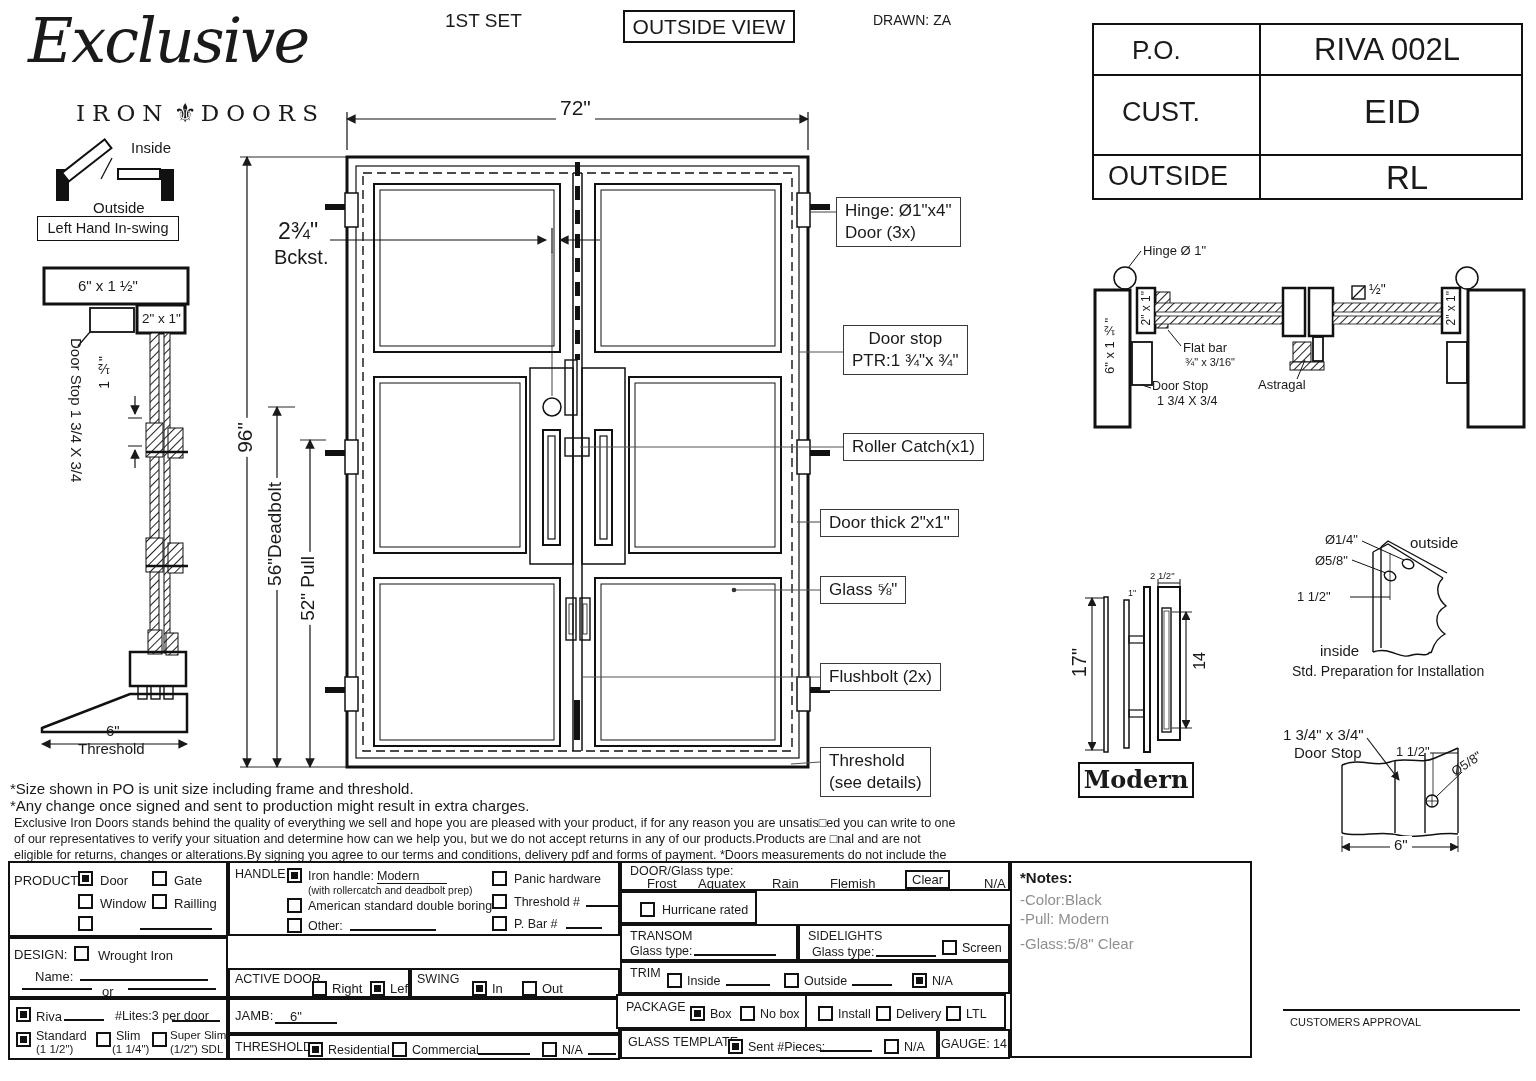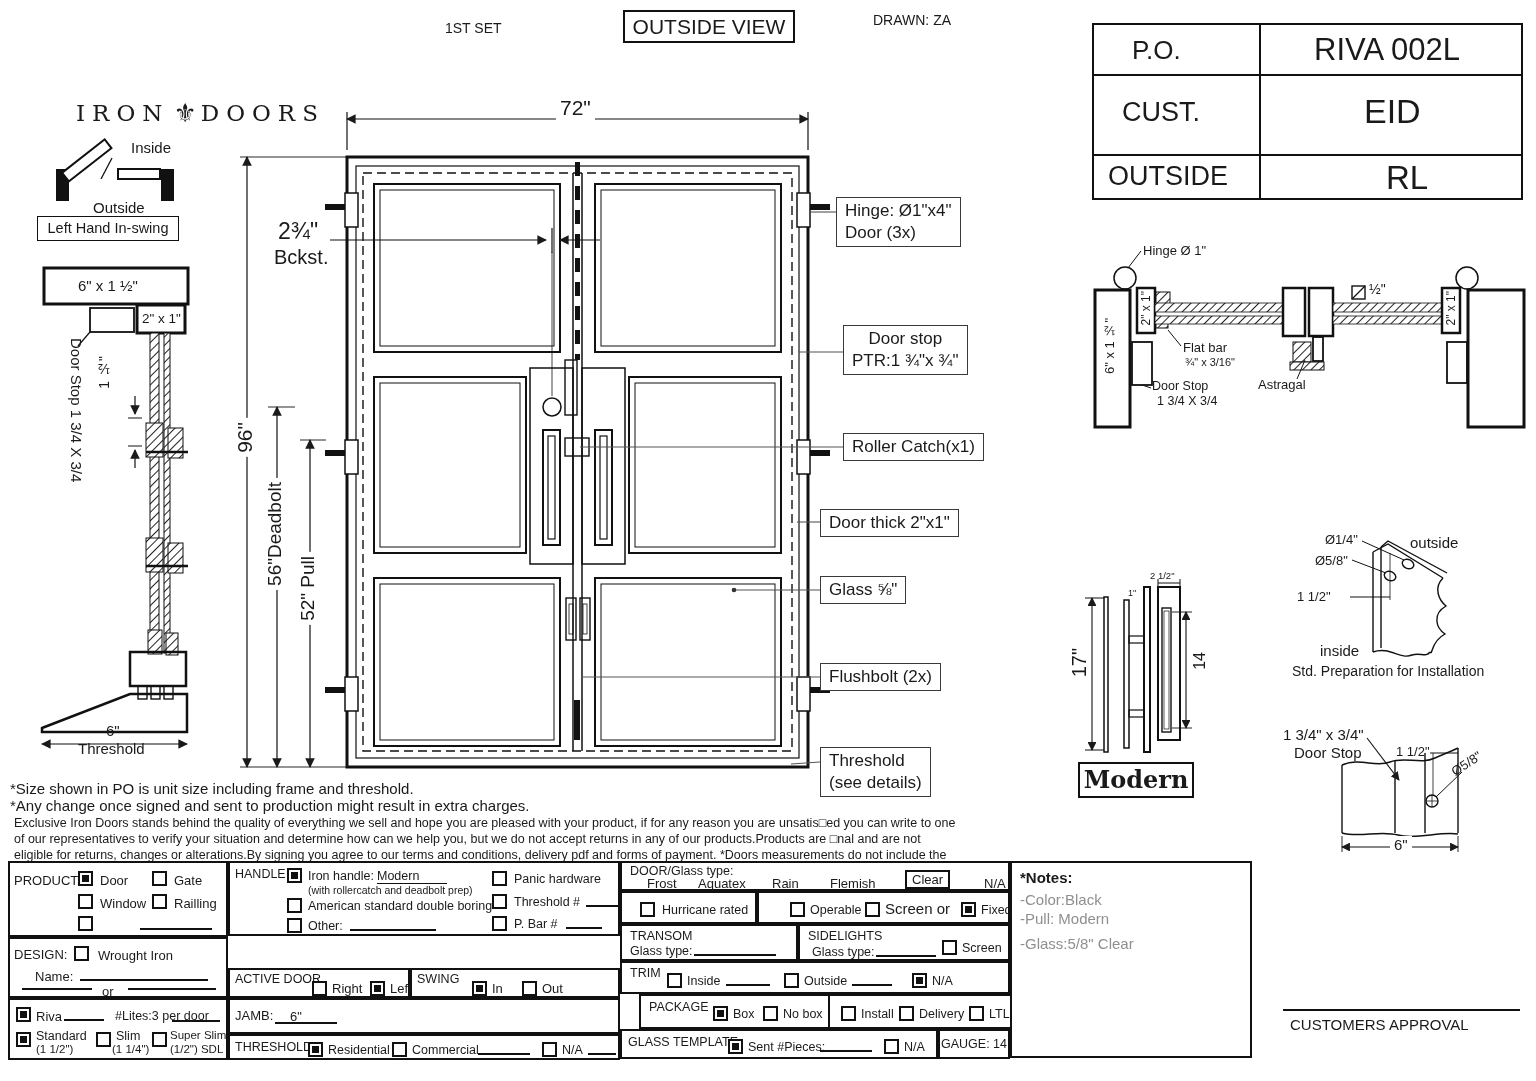--- a/index.html
+++ b/index.html
@@ -232,26 +232,27 @@
     <line x1="1426" y1="801" x2="1438" y2="801" stroke-width="0.8"></line>
     <line x1="1432" y1="795" x2="1432" y2="807" stroke-width="0.8"></line>
     <line x1="1436" y1="797" x2="1462" y2="772" stroke-width="1"></line>
     <line x1="1367" y1="738" x2="1399" y2="780" stroke-width="1.1" marker-end="url(#ar)"></line>
     <line x1="1342" y1="836" x2="1342" y2="852" stroke-width="0.9"></line>
     <line x1="1458" y1="836" x2="1458" y2="852" stroke-width="0.9"></line>
     <line x1="1342" y1="847" x2="1458" y2="847" stroke-width="1.1" marker-start="url(#ar)" marker-end="url(#ar)"></line>
   </g>
 </svg>
 
+<div class="l serif" style="left:28px;top:4px;font-size:62px;font-style:italic;letter-spacing:-2px">Exclusive</div>
 <div class="l serif" style="left:76px;top:98px;font-size:23px;letter-spacing:7px;display:flex;align-items:center;gap:4px">
   <span>IRON</span>
   <span style="font-family:'DejaVu Sans',sans-serif;font-size:26px;letter-spacing:0">⚜</span>
   <span>DOORS</span>
 </div>
-<div class="l" style="left:445px;top:20px;font-size:14px">1ST SET</div>
+<div class="l" style="left:445px;top:10px;font-size:19px">1ST SET</div>
 <div class="box" style="left:623px;top:10px;width:172px;height:33px;text-align:center;font-size:21px;line-height:29px">OUTSIDE VIEW</div>
 <div class="l" style="left:873px;top:12px;font-size:14px">DRAWN: ZA</div>
 
 <div class="box" style="left:1092px;top:23px;width:431px;height:177px;border-width:2.5px">
   <div style="position:absolute;left:165px;top:0;bottom:0;border-left:2px solid #111"></div>
   <div style="position:absolute;left:0;right:0;top:49px;border-top:2px solid #111"></div>
   <div style="position:absolute;left:0;right:0;top:129px;border-top:2px solid #111"></div>
   <div class="l" style="left:38px;top:10px;font-size:26px">P.O.</div>
   <div class="l" style="left:220px;top:7px;font-size:31px">RIVA 002L</div>
   <div class="l" style="left:28px;top:72px;font-size:27px">CUST.</div>
@@ -434,28 +435,20 @@
   <span class="l f13" style="left:150px;top:13px">Rain</span>
   <span class="l f13" style="left:208px;top:13px">Flemish</span>
   <span class="bx" style="left:283px;top:7px">Clear</span>
   <span class="l f13" style="left:362px;top:13px">N/A</span>
 </div>
 
 <div class="box" style="left:620px;top:891px;width:137px;height:33px">
   <span class="cb" style="left:18px;top:9px" data-checked="false"></span>
   <span class="l f12" style="left:40px;top:10px">Hurricane rated</span>
 </div>
-<div class="box" style="left:757px;top:891px;width:253px;height:33px">
-  <span class="cb" style="left:31px;top:9px" data-checked="false"></span>
-  <span class="l f12" style="left:51px;top:10px">Operable</span>
-  <span class="cb" style="left:106px;top:9px"></span>
-  <span class="l" style="left:126px;top:7px;font-size:15px">Screen or</span>
-  <span class="cb" style="left:202px;top:9px" data-checked="true"></span>
-  <span class="l f12" style="left:222px;top:10px">Fixed</span>
-</div>
 
 <div class="box" style="left:620px;top:924px;width:178px;height:37px">
   <span class="l f12" style="left:8px;top:3px">TRANSOM</span>
   <span class="l f12" style="left:8px;top:18px">Glass type:</span>
   <span class="bl" style="left:72px;top:18px;width:82px;height:12px"></span>
 </div>
 <div class="box" style="left:798px;top:924px;width:212px;height:37px">
   <span class="l f12" style="left:8px;top:3px">SIDELIGHTS</span>
   <span class="l f12" style="left:12px;top:19px">Glass type:</span>
   <span class="bl" style="left:76px;top:19px;width:60px;height:12px"></span>
@@ -468,21 +461,21 @@
   <span class="cb" style="left:45px;top:10px" data-checked="false"></span>
   <span class="l f12" style="left:65px;top:11px">Inside</span>
   <span class="bl" style="left:104px;top:11px;width:44px;height:12px"></span>
   <span class="cb" style="left:162px;top:10px" data-checked="false"></span>
   <span class="l f12" style="left:182px;top:11px">Outside</span>
   <span class="bl" style="left:230px;top:11px;width:40px;height:12px"></span>
   <span class="cb" style="left:290px;top:10px" data-checked="true"></span>
   <span class="l f12" style="left:310px;top:11px">N/A</span>
 </div>
 
-<div class="box" style="left:639px;top:994px;width:390px;height:35px">
+<div class="box" style="left:616px;top:994px;width:390px;height:35px">
   <span class="l f12" style="left:8px;top:4px">PACKAGE</span>
   <span class="cb" style="left:72px;top:10px" data-checked="true"></span>
   <span class="l f12" style="left:92px;top:11px">Box</span>
   <span class="cb" style="left:122px;top:10px" data-checked="false"></span>
   <span class="l f12" style="left:142px;top:11px">No box</span>
   <span style="position:absolute;left:187px;top:0;bottom:0;border-left:2px solid #111"></span>
   <span class="cb" style="left:200px;top:10px" data-checked="false"></span>
   <span class="l f12" style="left:220px;top:11px">Install</span>
   <span class="cb" style="left:258px;top:10px" data-checked="false"></span>
   <span class="l f12" style="left:278px;top:11px">Delivery</span>
@@ -501,15 +494,15 @@
 <div class="box" style="left:938px;top:1029px;width:72px;height:30px;text-align:center;font-size:12.5px;line-height:26px">GAUGE: 14</div>
 
 <div class="box" style="left:1010px;top:861px;width:242px;height:197px">
   <span class="l f15" style="left:8px;top:6px;font-weight:bold">*Notes:</span>
   <span class="l f15 muted" style="left:8px;top:28px">-Color:Black</span>
   <span class="l f15 muted" style="left:8px;top:47px">-Pull: Modern</span>
   <span class="l f15 muted" style="left:8px;top:72px">-Glass:5/8" Clear</span>
 </div>
 
 <div style="position:absolute;left:1283px;top:1009px;width:237px;border-top:2.5px solid #111"></div>
-<div class="l" style="left:1290px;top:1016px;font-size:15px">CUSTOMERS APPROVAL</div>
+<div class="l" style="left:1290px;top:1016px;font-size:11px">CUSTOMERS APPROVAL</div>
 
 </div>
 
 </body></html>

